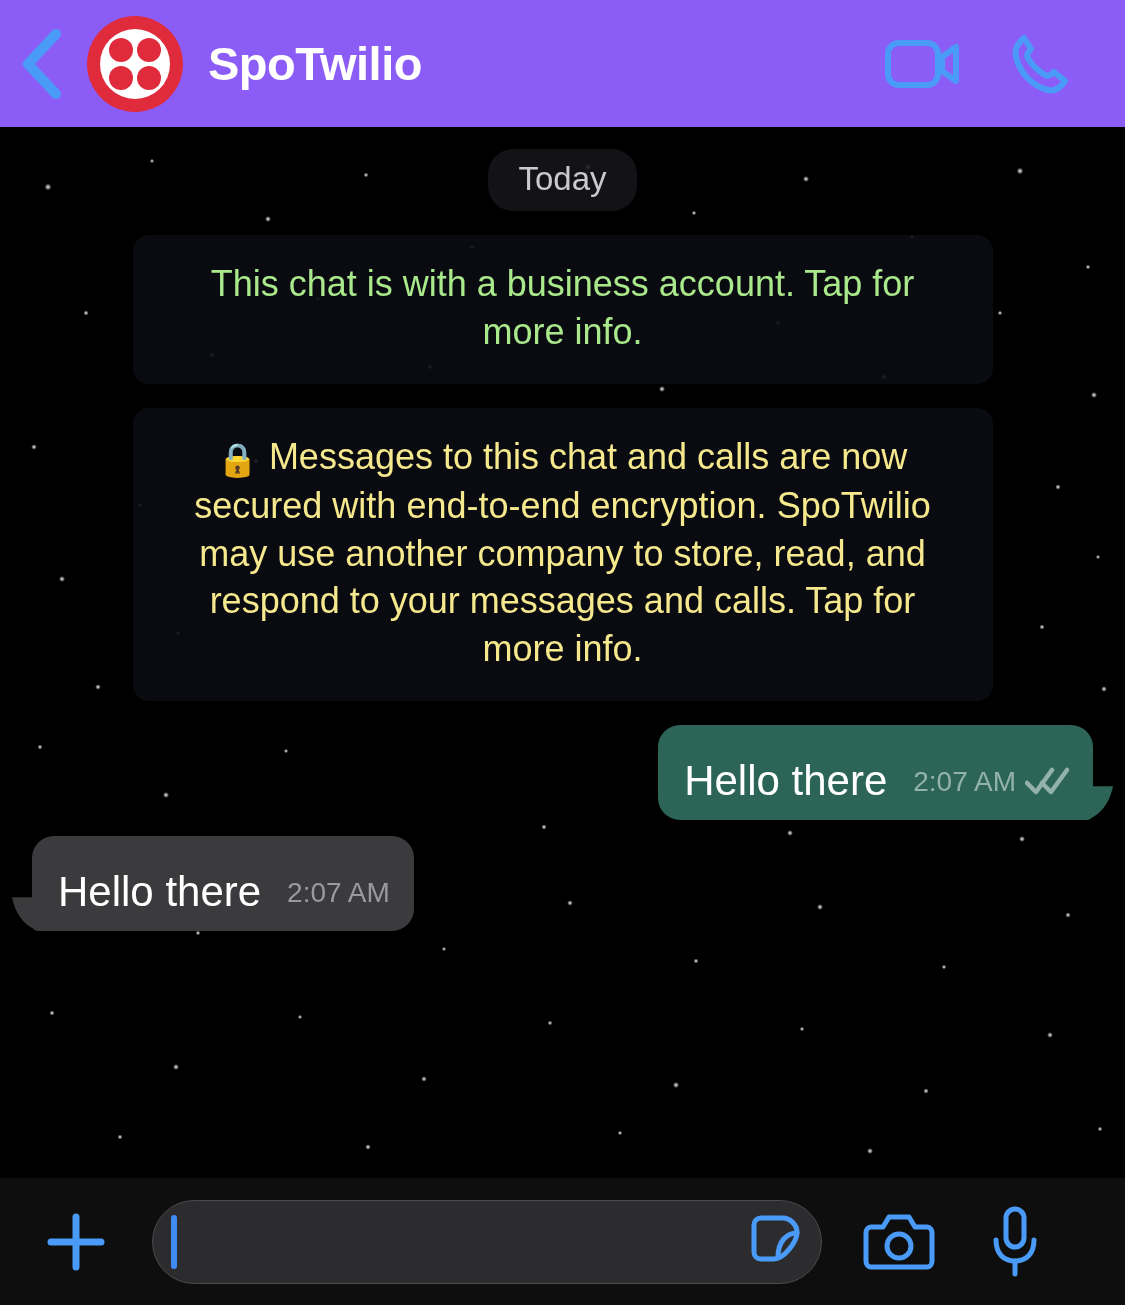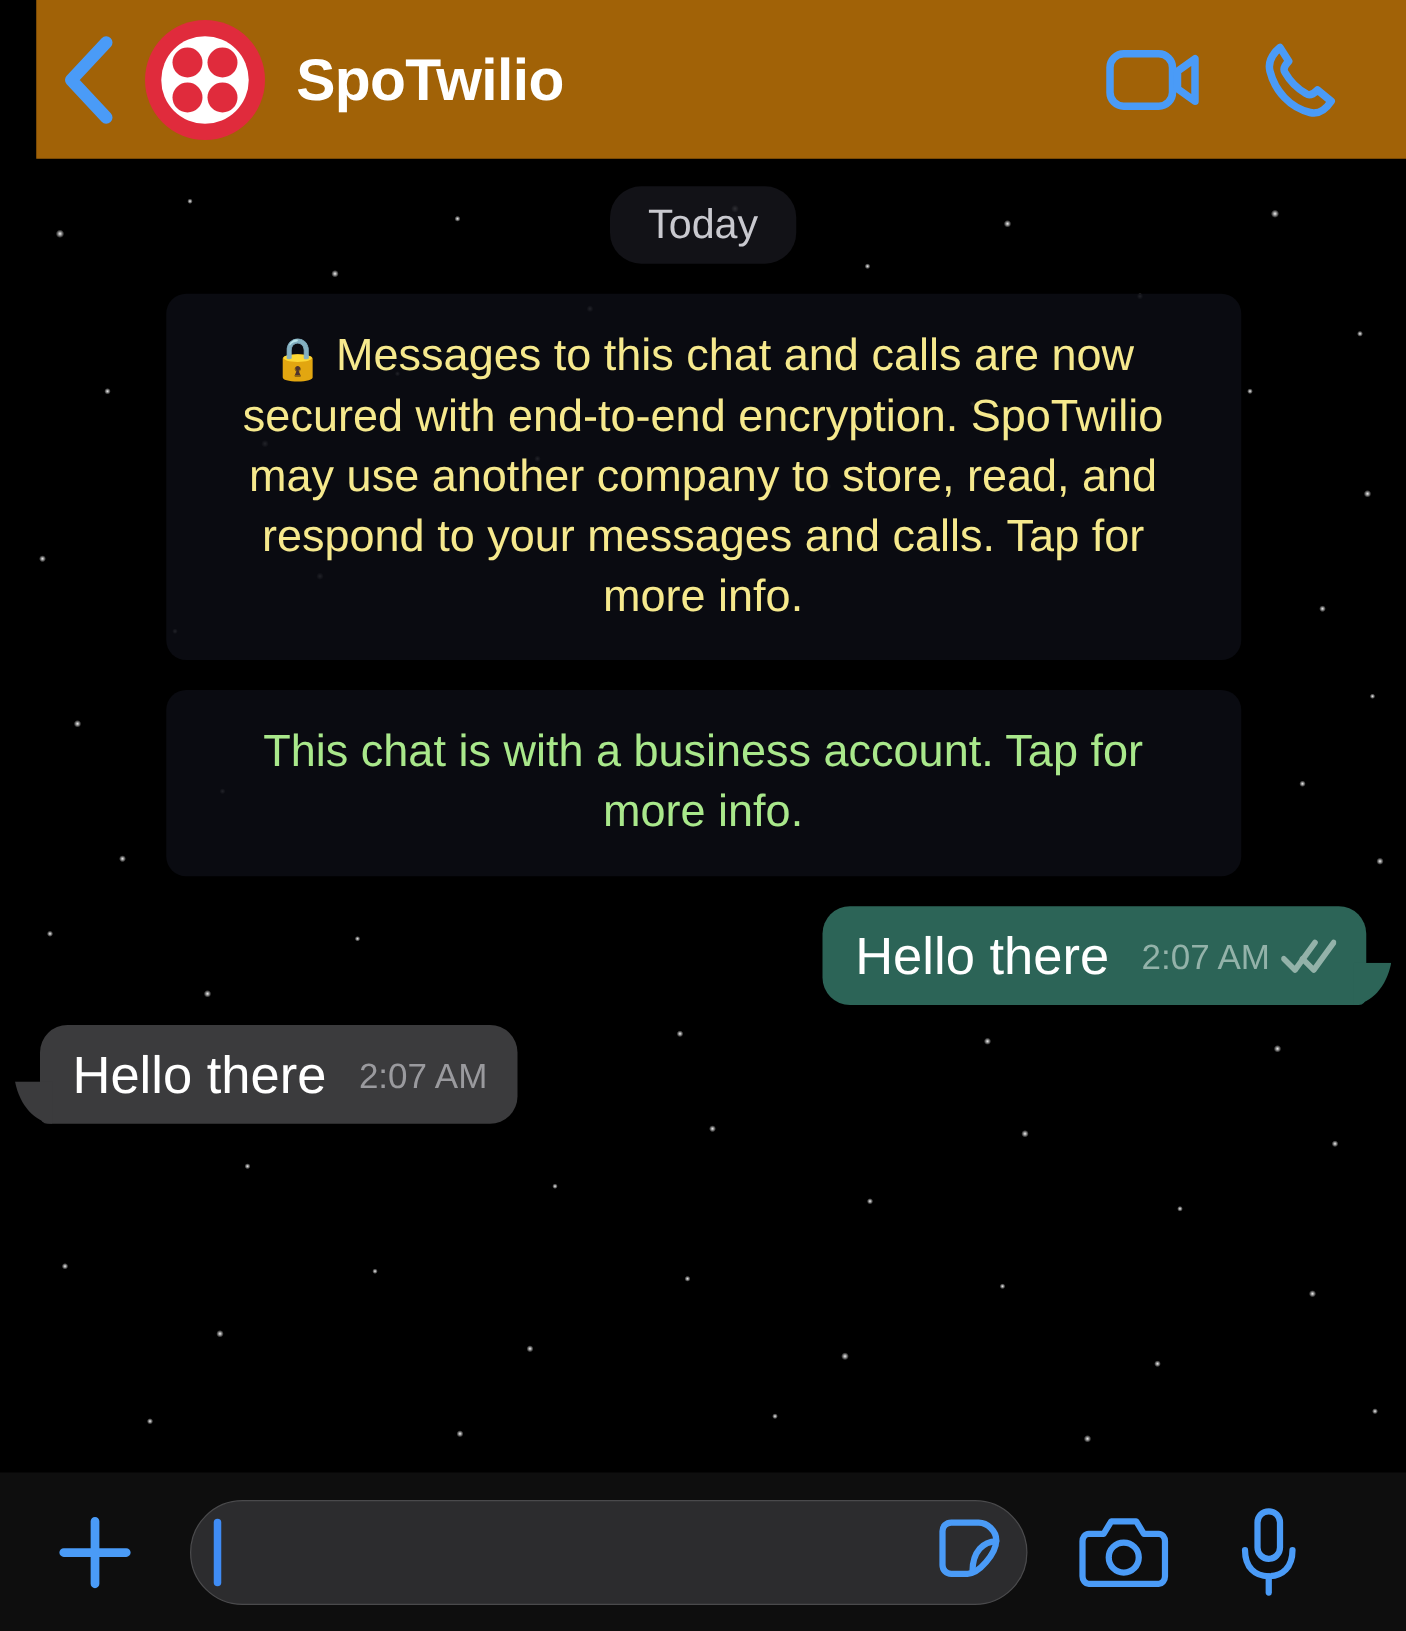--- a/index.html
+++ b/index.html
@@ -14,25 +14,24 @@
   #app {
     position:relative;
     width:1125px; height:1305px;
     display:flex; flex-direction:column;
   }
 
   
   .header {
     position:relative;
     height:127px;
-    background:#a16207;
+    background:#8b5cf6;
     display:flex; align-items:center;
     flex:0 0 auto;
     z-index:5;
-    margin-left:29px;
   }
   .back-btn {
     width:82px; height:127px;
     display:flex; align-items:center; justify-content:center;
     cursor:pointer;
   }
   .avatar {
     width:96px; height:96px;
     border-radius:50%;
     background:#e02b3c;
@@ -124,21 +123,21 @@
 
   
   .msg-row { display:flex; padding:0 26px; margin-bottom:16px; }
   .msg-row.out { justify-content:flex-end; padding-right:32px; }
   .msg-row.in  { justify-content:flex-start; padding-left:32px; }
 
   .bubble {
     position:relative;
     max-width:640px;
     border-radius:22px;
-    padding:16px 24px 16px 26px;
+    padding:32px 24px 16px 26px;
     display:flex; align-items:flex-end;
     gap:26px;
   }
   .bubble.out { background:#2c6457; border-bottom-right-radius:6px; }
   .bubble.in  { background:#3b3b3d; border-bottom-left-radius:6px; }
 
   .bubble.out:after {
     content:"";
     position:absolute;
     right:-20px; bottom:0;
@@ -335,28 +334,28 @@
       </g>
     </svg>
 
     <div class="chat-scroll">
 
       <div class="date-row">
         <div class="date-chip">Today</div>
       </div>
 
       <div class="notice-row">
+        <div class="notice business">This chat is with a business account. Tap for more info.</div>
+      </div>
+
+      <div class="notice-row">
         <div class="notice encryption">
           <span class="lock-ico">🔒</span>
           <span>Messages to this chat and calls are now secured with end-to-end encryption. SpoTwilio may use another company to store, read, and respond to your messages and calls. Tap for more info.</span>
         </div>
-      </div>
-
-      <div class="notice-row">
-        <div class="notice business">This chat is with a business account. Tap for more info.</div>
       </div>
 
       <div class="msg-row out">
         <div class="bubble out">
           <span class="msg-text">Hello there</span>
           <span class="msg-meta">
             <span class="msg-time">2:07 AM</span>
             <svg width="44" height="30" viewBox="0 0 44 30">
               <path d="M2 17 L11 26 L27 4" fill="none" stroke="#93b2a9" stroke-width="4.5" stroke-linecap="round" stroke-linejoin="round"></path>
               <path d="M17 17 L26 26 L42 4" fill="none" stroke="#93b2a9" stroke-width="4.5" stroke-linecap="round" stroke-linejoin="round"></path>

